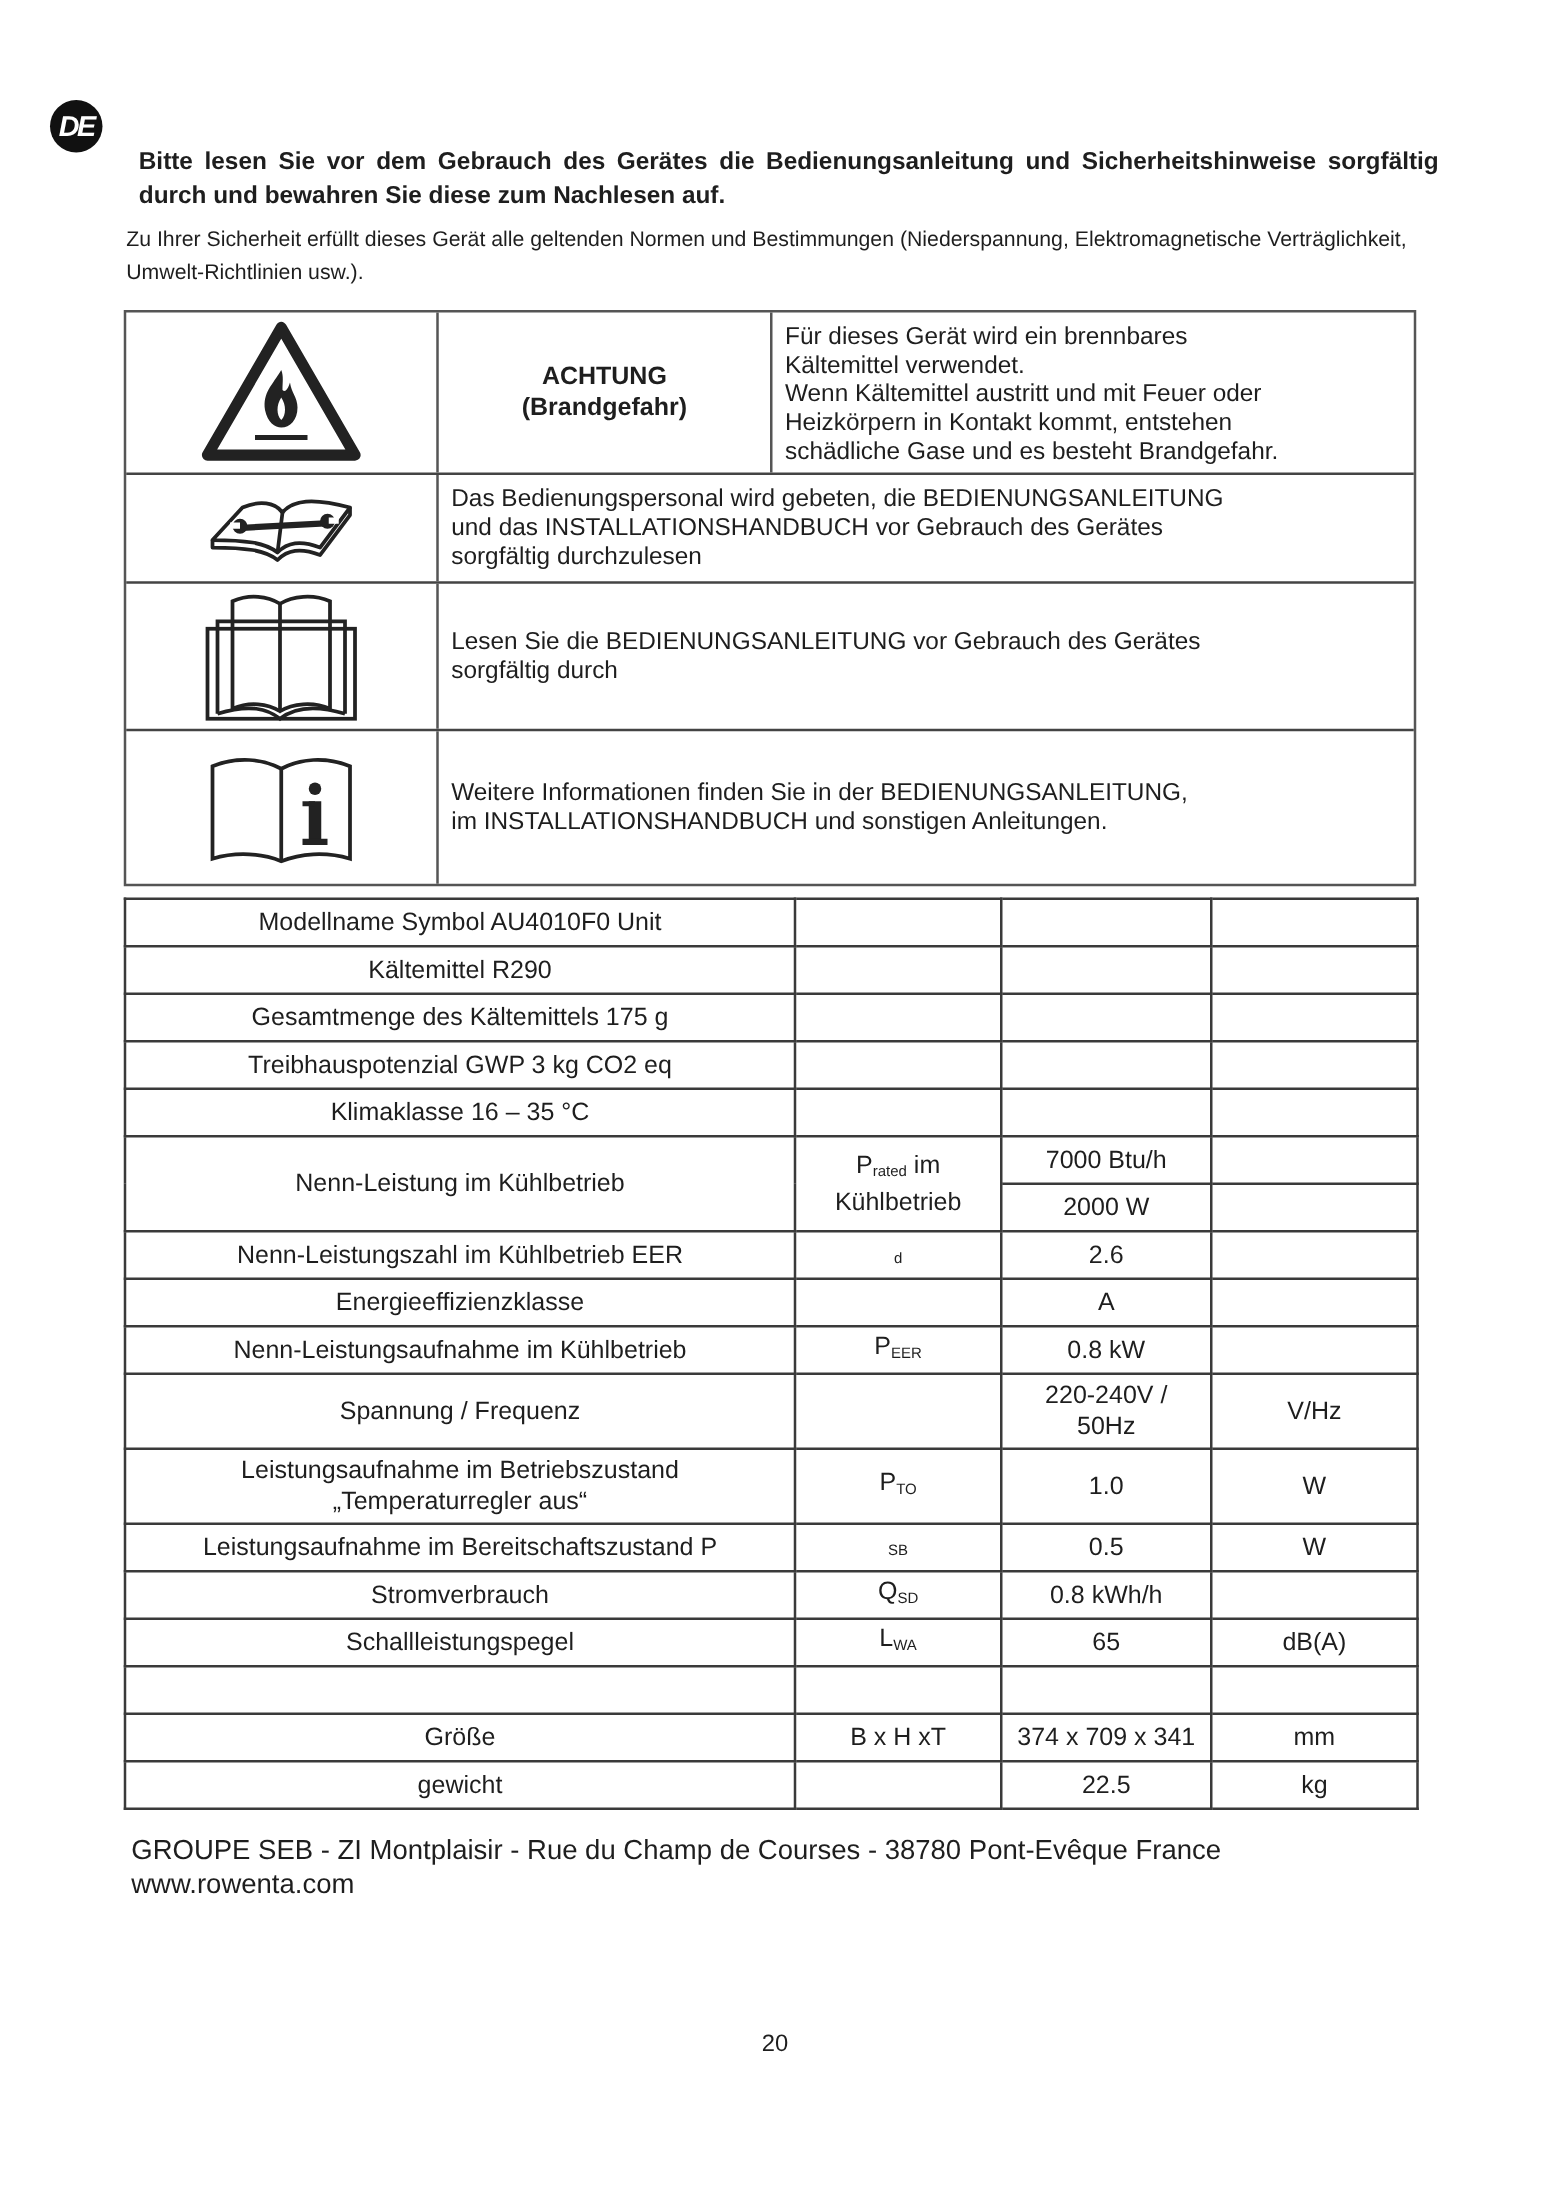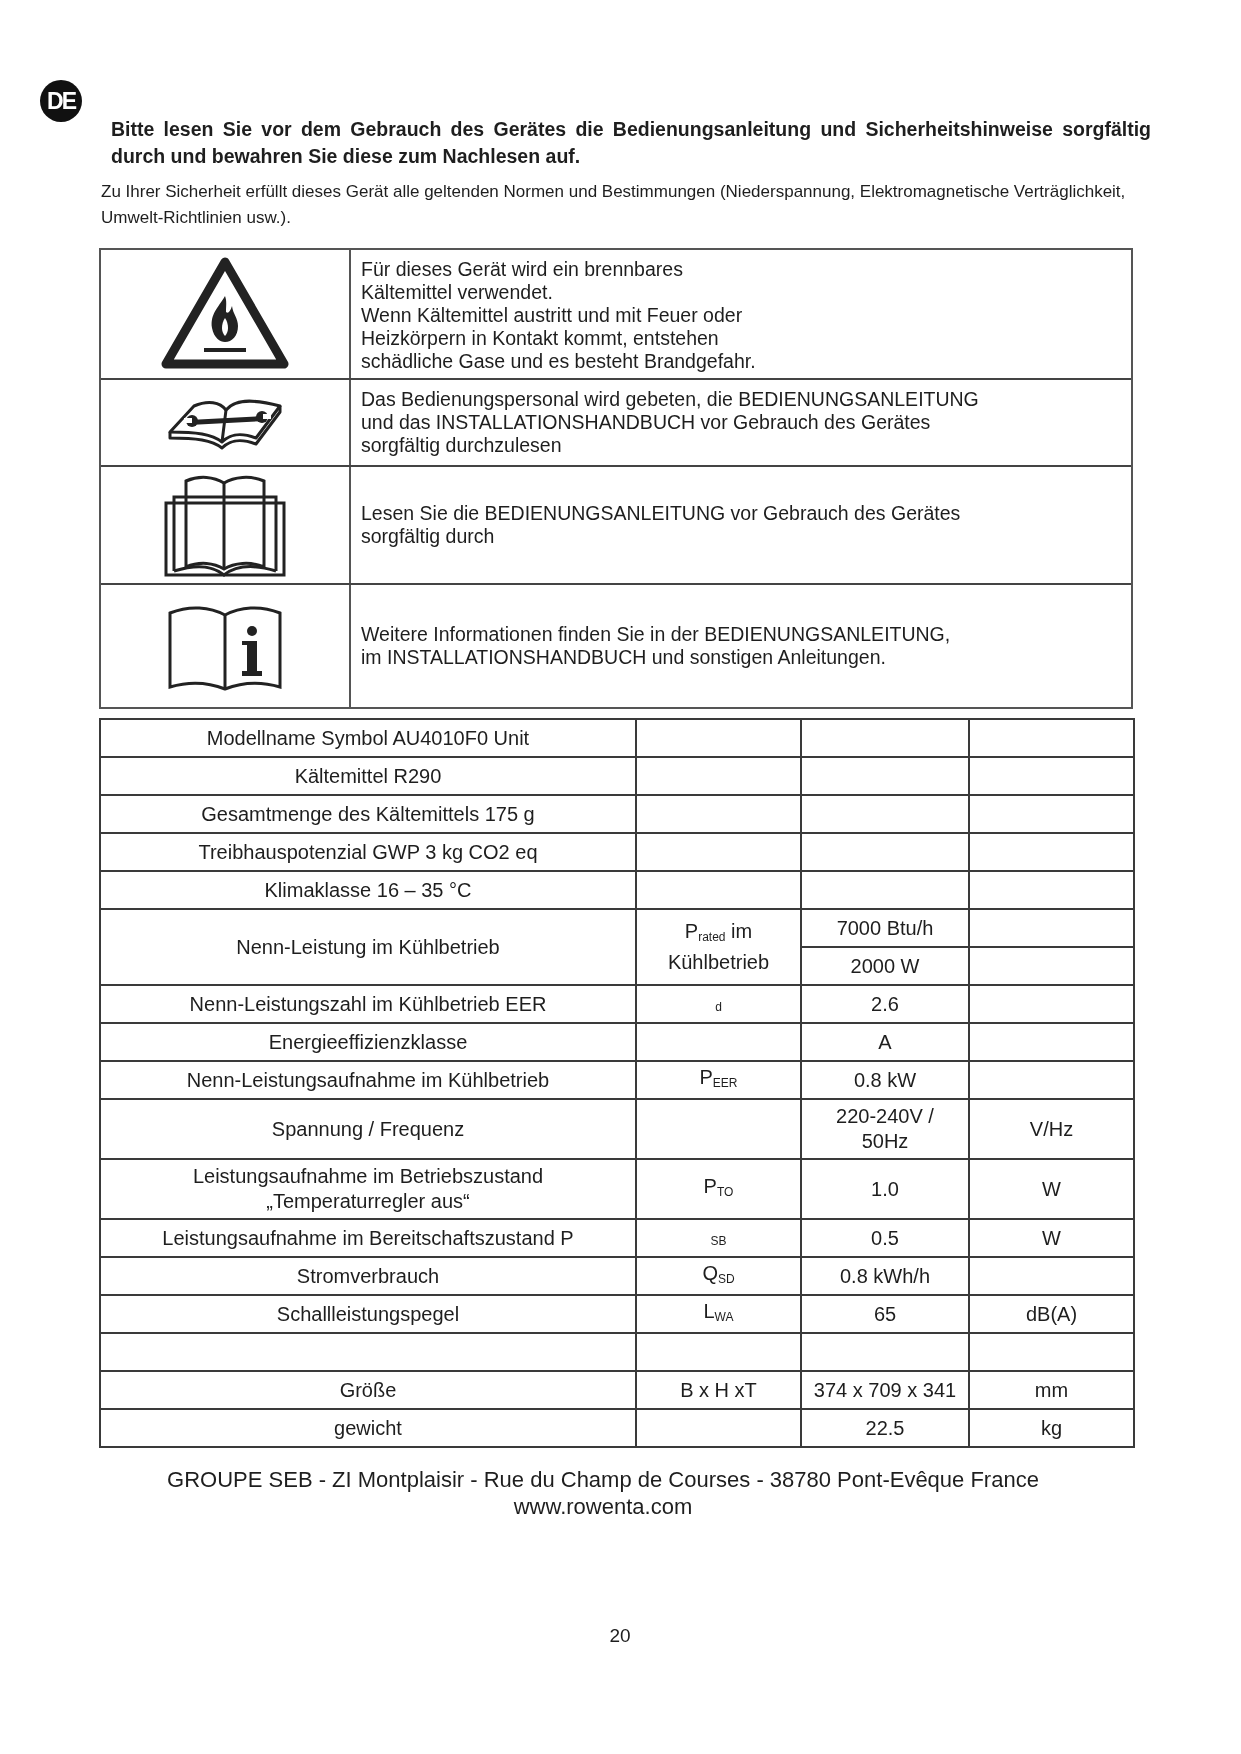--- a/index.html
+++ b/index.html
@@ -4,21 +4,21 @@
 <style>
   html, body { margin: 0; padding: 0; background: #ffffff; }
   body {
     width: 1241px; height: 1754px; position: relative; overflow: hidden;
     font-family: "Liberation Sans", "DejaVu Sans", sans-serif; color: #1e1e1e;
   }
   .abs { position: absolute; }
   .lang-badge {
     left: 40px; top: 80px; width: 42px; height: 42px; border-radius: 50%;
     background: #111; color: #fff; font-weight: bold; font-size: 23px;
-    display: flex; align-items: center; justify-content: center; letter-spacing: -2px;
+    display: flex; align-items: center; justify-content: center; letter-spacing: -2px; font-style: italic;
   }
   .intro-bold {
     left: 101px; top: 116px; width: 1040px; font-weight: bold; font-size: 19.5px;
     line-height: 27px; text-align: justify; text-align-last: left; margin-left: 10px;
   }
   .intro-normal {
     left: 101px; top: 165px; width: 1040px; font-size: 17px; line-height: 26px; margin-top: 14px;
   }
   
   .safety { left: 99px; top: 248px; width: 1034px; border: 2px solid #555; box-sizing: border-box; }
@@ -35,21 +35,21 @@
     border-collapse: collapse; font-size: 20px; table-layout: fixed;
   }
   table.spec td {
     border: 2px solid #3a3a3a; height: 34px; padding: 0 4px; vertical-align: middle;
     box-sizing: border-box; line-height: 25px;
   }
   table.spec td.c1 { text-align: center; }
   table.spec td.c2, table.spec td.c3, table.spec td.c4 { text-align: center; }
   .sym sub { font-size: 12px; vertical-align: -3px; }
   .footer {
-    left: 86px; top: 1466px; width: 1034px; text-align: center; font-size: 22px; line-height: 27px;
+    left: 105px; top: 1466px; width: 1034px; text-align: left; font-size: 22px; line-height: 27px;
   }
   .pageno { left: 580px; top: 1625px; width: 80px; text-align: center; font-size: 19px; }
 </style>
 </head>
 <body>
 
 <div class="abs lang-badge">DE</div>
 
 <div class="abs intro-bold">Bitte lesen Sie vor dem Gebrauch des Gerätes die Bedienungsanleitung und Sicherheitshinweise sorgfältig durch und bewahren Sie diese zum Nachlesen auf.</div>
 <div class="abs intro-normal">Zu Ihrer Sicherheit erfüllt dieses Gerät alle geltenden Normen und Bestimmungen (Niederspannung, Elektromagnetische Verträglichkeit, Umwelt-Richtlinien usw.).</div>
@@ -57,20 +57,24 @@
 <div class="abs safety">
 
   <div class="srow" style="height:128px;">
     <div class="scell-icon">
       <svg width="130" height="116" viewBox="0 0 130 116">
         <path d="M65 6 L124 108 L6 108 Z" fill="none" stroke="#222" stroke-width="9" stroke-linejoin="round"></path>
         <path d="M65 40 C58 52 50 58 52 72 C54 82 60 86 65 86 C72 86 78 80 78 70 C78 62 73 58 72 50 C70 56 68 58 66 56 C66 50 67 45 65 40 Z" fill="#222"></path>
         <path d="M65 62 C61 68 61 76 65 80 C69 76 69 68 65 62 Z" fill="#fff"></path>
         <rect x="44" y="92" width="42" height="4" fill="#222"></rect>
       </svg>
+    </div>
+    <div class="scell-title">
+      <span>ACHTUNG</span>
+      <span>(Brandgefahr)</span>
     </div>
     <div class="scell-text" style="align-items:flex-start;padding-top:8px;">
       <div>
         <span>Für dieses Gerät wird ein brennbares</span>
         <span>Kältemittel verwendet.</span>
         <span>Wenn Kältemittel austritt und mit Feuer oder</span>
         <span>Heizkörpern in Kontakt kommt, entstehen</span>
         <span>schädliche Gase und es besteht Brandgefahr.</span>
       </div>
     </div>

